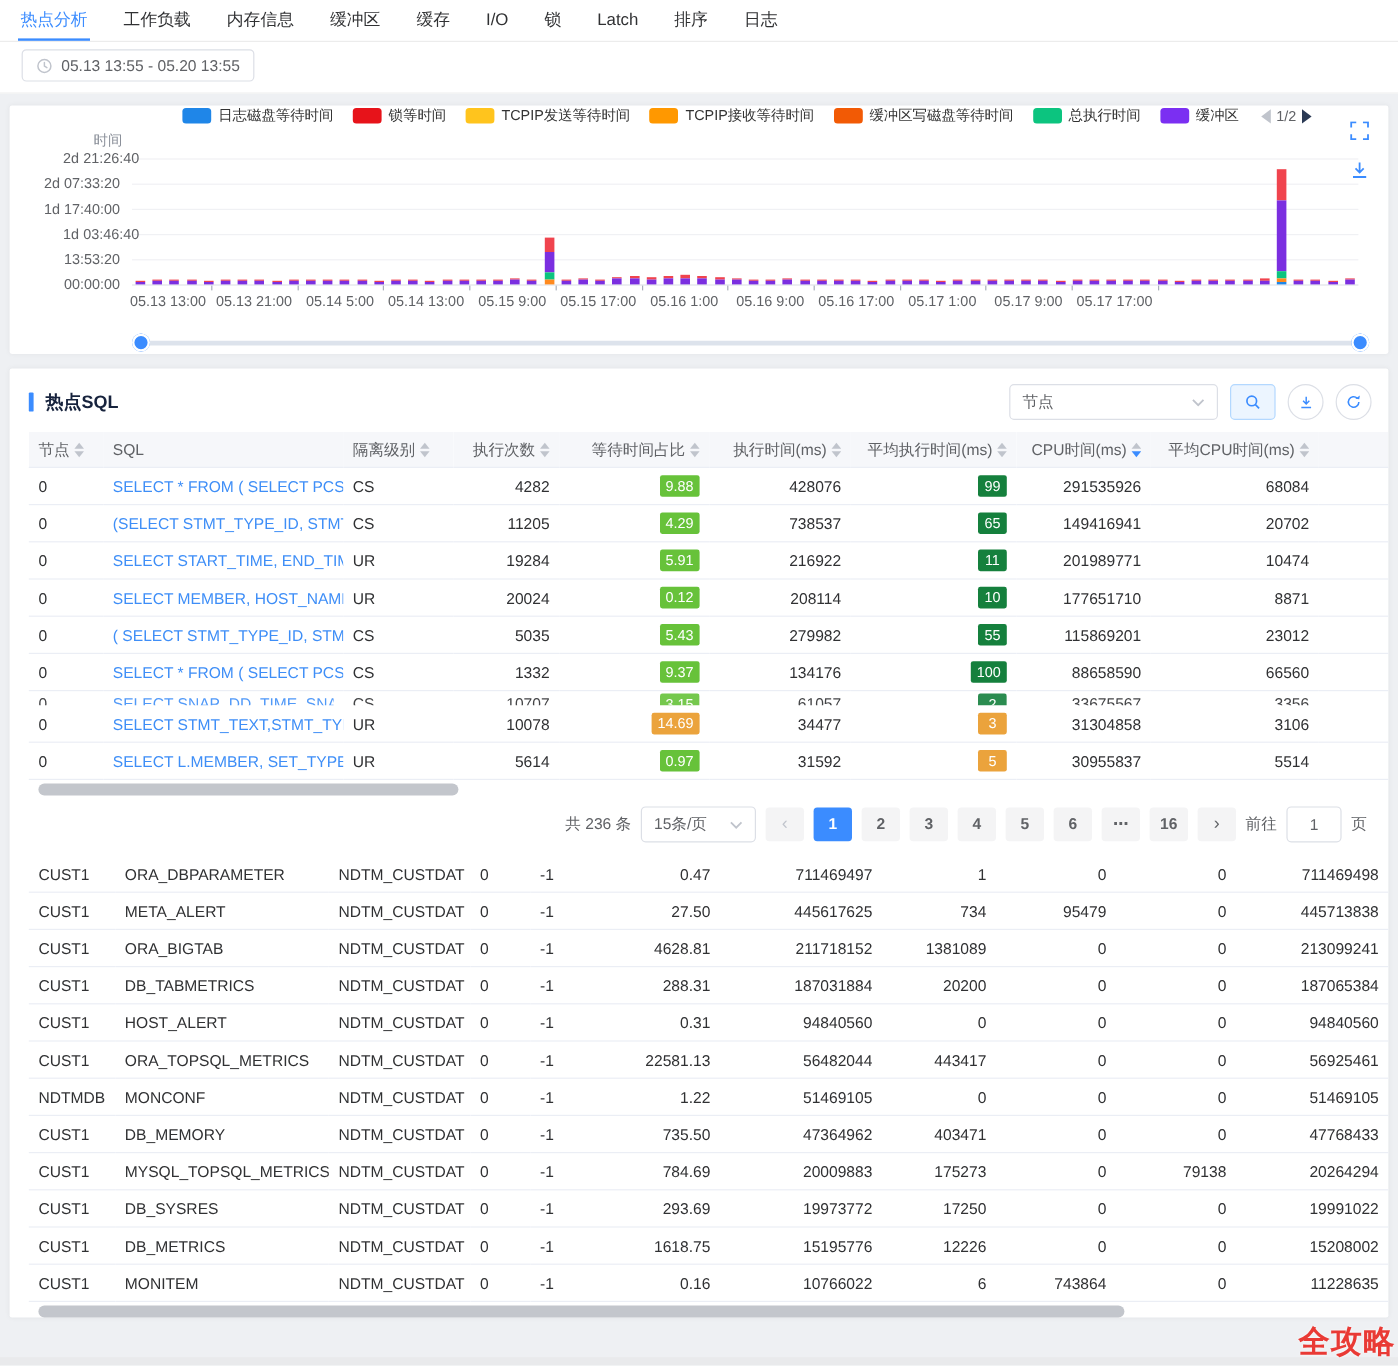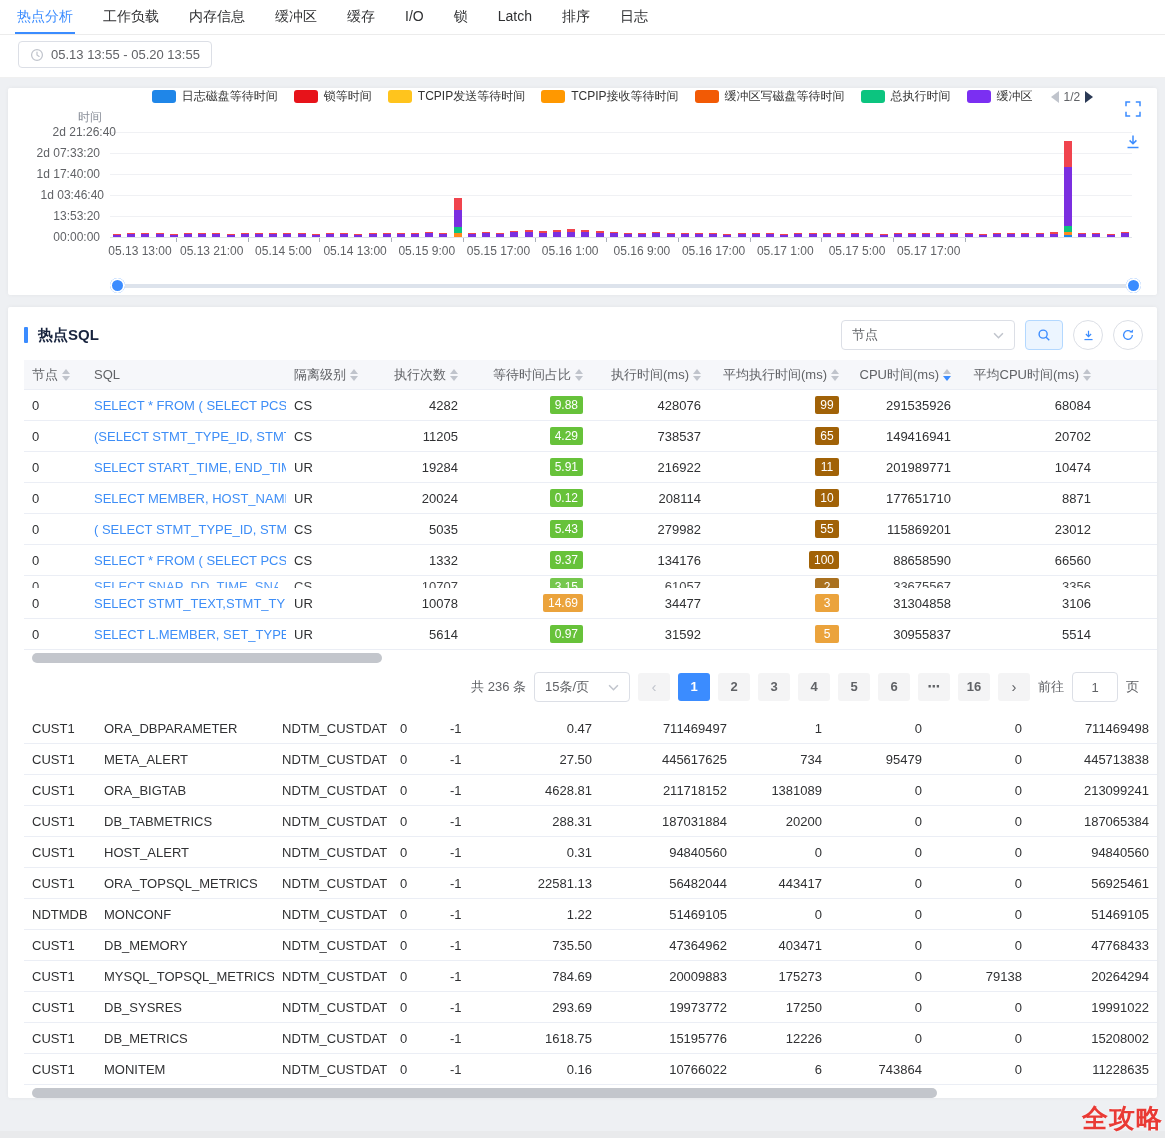--- a/index.html
+++ b/index.html
@@ -62,21 +62,21 @@
   table.t2{margin-top:2px;}
   th,td{padding:0 8px;height:30px;overflow:hidden;white-space:nowrap;text-overflow:clip;}
   thead th{background:#f6f7fa;color:#606266;font-weight:normal;text-align:left;height:29px;border-bottom:1px solid #ebeef5;cursor:pointer;}
   tbody td{border-bottom:1px solid #ebeef5;color:#303133;}
   .num{text-align:right;}
   th.num{text-align:right;}
   a.sqllink{color:#3e8ef7;text-decoration:none;cursor:pointer;}
   .badge{display:inline-block;min-width:14px;text-align:center;padding:2px 5px;border-radius:2px;color:#fff;font-size:12px;line-height:14px;}
   .badge.green{background:#67c23a;}
   .badge.orange{background:#eba33c;}
-  .badge.red{background:#a16207;}
+  .badge.red{background:#15803d;}
   .carets{display:inline-block;vertical-align:middle;margin-left:4px;}
   .carets i{display:block;width:0;height:0;border-left:4px solid transparent;border-right:4px solid transparent;}
   .carets .up{border-bottom:5px solid #c0c4cc;margin-bottom:2px;}
   .carets .dn{border-top:5px solid #c0c4cc;}
   .carets.desc .dn{border-top-color:#3b8cff;}
   tr.clipped td{height:12px;max-height:12px;padding-top:0;padding-bottom:0;border-bottom:none;}
   tr.clipped td .cut{height:12px;overflow:hidden;line-height:21px;opacity:.9;}
   
   .hscroll{position:relative;height:10px;margin:3px 16px 0;}
   .hscroll .thumb{position:absolute;top:0;height:10px;background:#c3c6cc;border-radius:5px;cursor:pointer;}
@@ -462,21 +462,21 @@
           <div style="height: 2.41935px; background: rgb(123, 47, 224);"></div>
           <div style="height: 1px; background: rgb(240, 68, 78);"></div>
         </div>
         <div class="bar" style="left: 1010.81px;">
           <div style="height: 3.62903px; background: rgb(123, 47, 224);"></div>
           <div style="height: 1.20968px; background: rgb(240, 68, 78);"></div>
         </div>
       </div>
   <span class="ylab" style="top: 123px; left: 0px;">00:00:00</span>
       <span class="ylab" style="top: 102px; left: 0px;">13:53:20</span>
-      <span class="ylab" style="top: 81px; left: 4px;">1d 03:46:40</span>
+      <span class="ylab" style="top: 81px; left: 16px;">1d 03:46:40</span>
       <span class="ylab" style="top: 60px; left: 0px;">1d 17:40:00</span>
       <span class="ylab" style="top: 39px; left: 0px;">2d 07:33:20</span>
       <span class="ylab" style="top: 18px; left: 16px;">2d 21:26:40</span>
       <span class="xlab" style="left: 86px;">05.13 13:00</span>
       <span class="xtick" style="left: 168px;"></span>
       <span class="xlab" style="left: 157.7px;">05.13 21:00</span>
       <span class="xtick" style="left: 239.7px;"></span>
       <span class="xlab" style="left: 229.4px;">05.14 5:00</span>
       <span class="xtick" style="left: 311.4px;"></span>
       <span class="xlab" style="left: 301.1px;">05.14 13:00</span>
@@ -486,21 +486,21 @@
       <span class="xlab" style="left: 444.5px;">05.15 17:00</span>
       <span class="xtick" style="left: 526.5px;"></span>
       <span class="xlab" style="left: 516.2px;">05.16 1:00</span>
       <span class="xtick" style="left: 598.2px;"></span>
       <span class="xlab" style="left: 587.9px;">05.16 9:00</span>
       <span class="xtick" style="left: 669.9px;"></span>
       <span class="xlab" style="left: 659.6px;">05.16 17:00</span>
       <span class="xtick" style="left: 741.6px;"></span>
       <span class="xlab" style="left: 731.3px;">05.17 1:00</span>
       <span class="xtick" style="left: 813.3px;"></span>
-      <span class="xlab" style="left: 803px;">05.17 5:00</span>
+      <span class="xlab" style="left: 803px;">05.17 9:00</span>
       <span class="xtick" style="left: 885px;"></span>
       <span class="xlab" style="left: 874.7px;">05.17 17:00</span>
       <span class="xtick" style="left: 956.7px;"></span>
     </div>
   <div class="zoombar">
     <div class="zoomtrack"></div>
     <div class="zoomhandle left"></div>
     <div class="zoomhandle right"></div>
   </div>
 </div>

